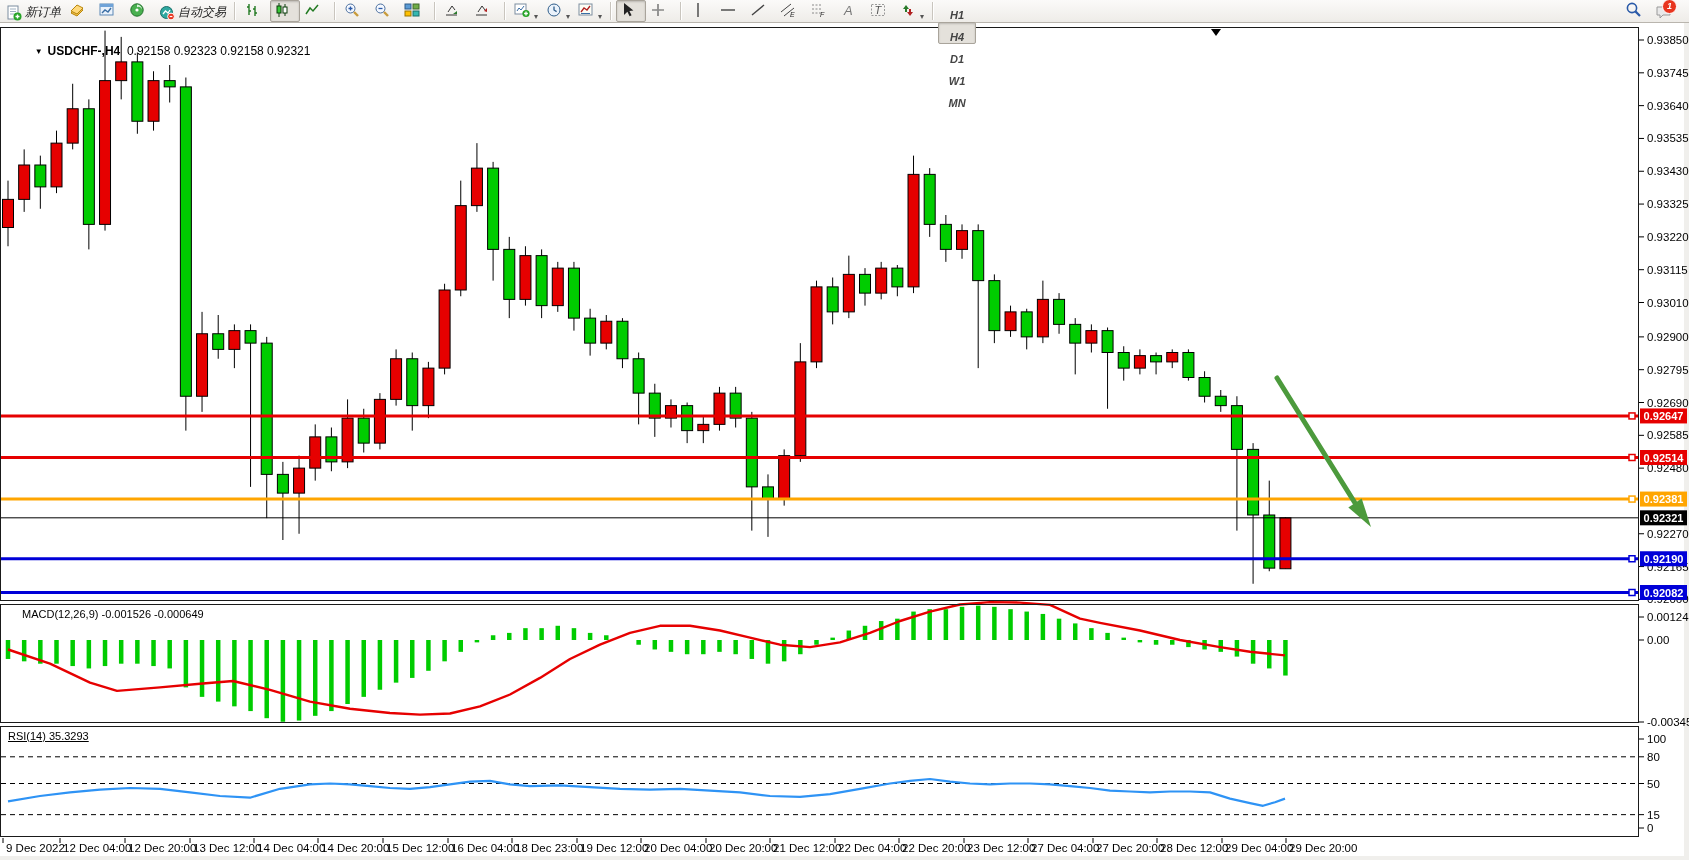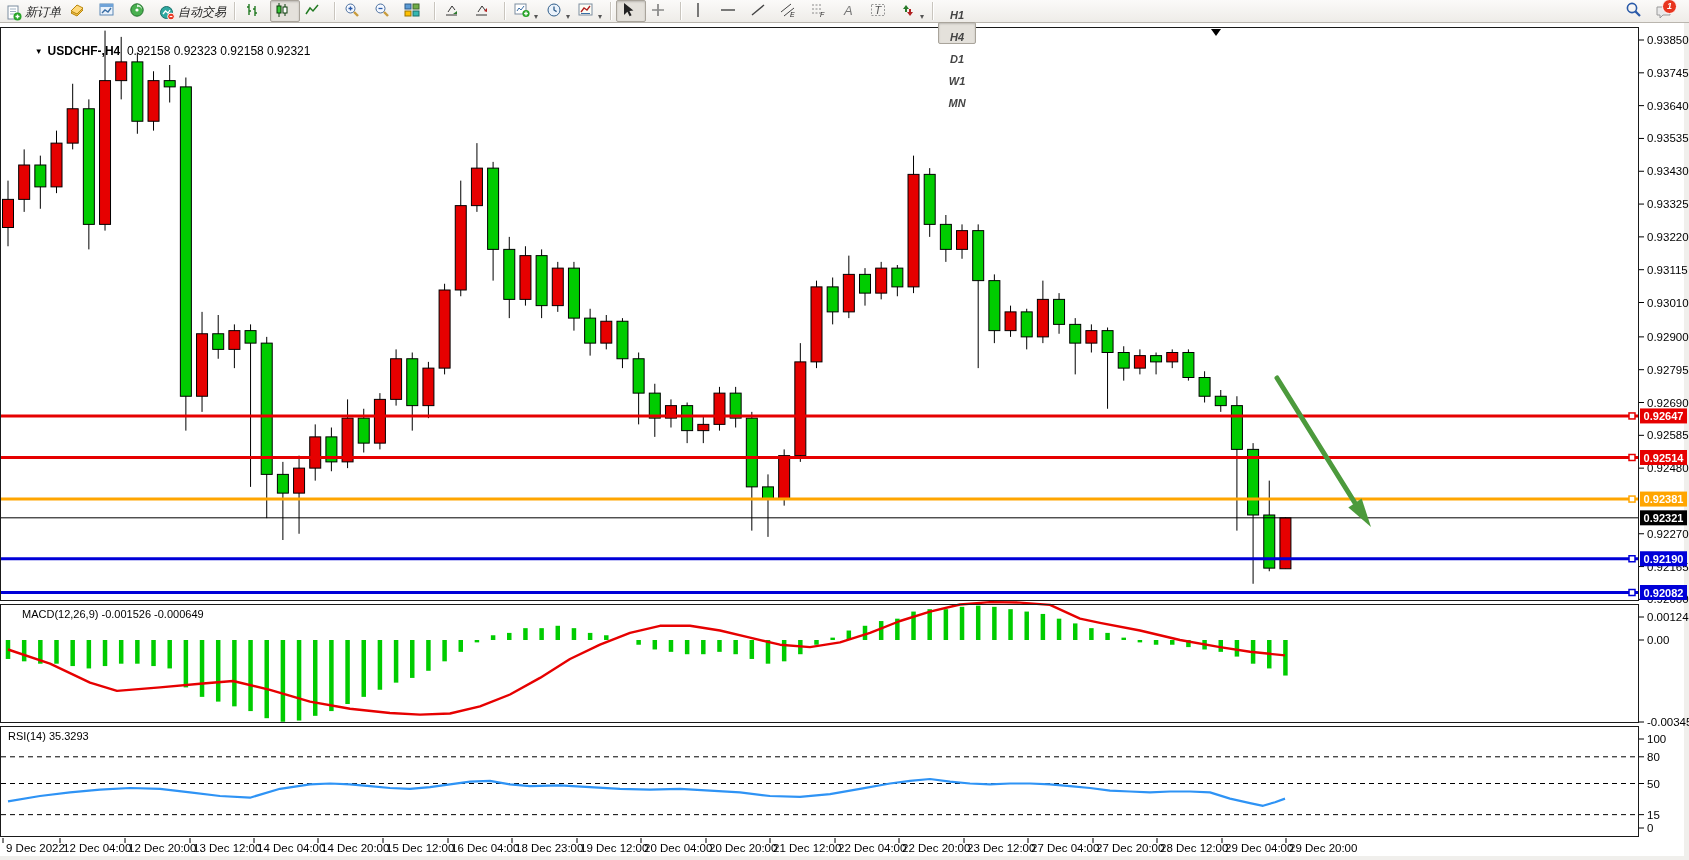--- a/index.html
+++ b/index.html
@@ -17,21 +17,21 @@
   .caret{font-size:8px;color:#555;margin-left:1px;}
   .spacer{flex:1;}
   .badge{position:absolute;right:-4px;top:-5px;background:#e8351f;color:#fff;font-size:9px;font-weight:bold;
     border-radius:50%;width:13px;height:13px;line-height:13px;text-align:center;border:1px solid #fff;}
   .iconwrap{position:relative;display:inline-flex;}
   
   .overlay-label{position:absolute;font-size:12px;color:#000;z-index:3;white-space:pre;}
   #chart-title{left:10px;top:30px;margin-left:18px;}
   #chart-title .tri{font-size:8px;vertical-align:1px;margin-right:5px;}
   #macd-label{left:8px;top:608px;font-size:11px;padding-left:14px;}
-  #rsi-label{left:8px;top:730px;font-size:11px;}
+  #rsi-label{left:8px;top:730px;font-size:11px;text-decoration:underline;}
   svg text{font-family:"Liberation Sans","DejaVu Sans",sans-serif;}
 </style>
 </head>
 <body>
 <div id="stage">
 
 <div id="toolbar">
   <div class="tbtn">
     <span class="iconwrap">
       <svg width="16" height="16">

